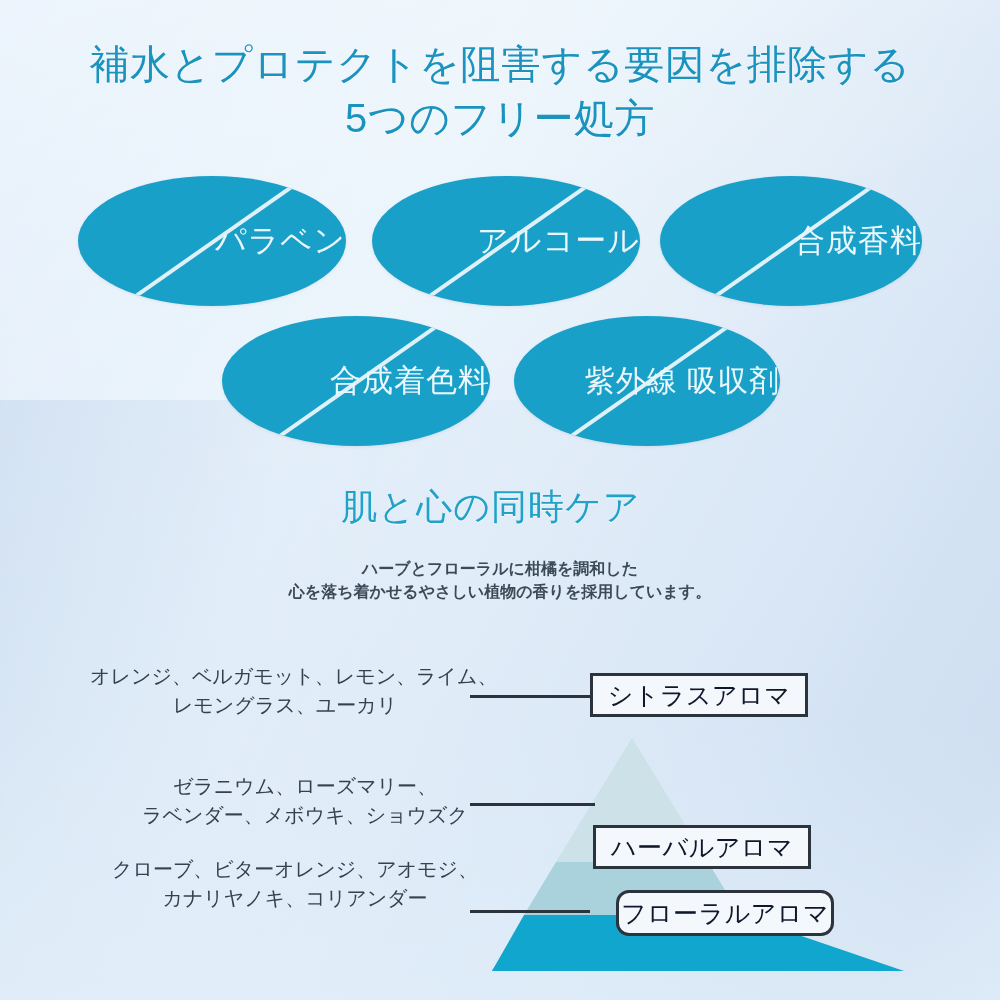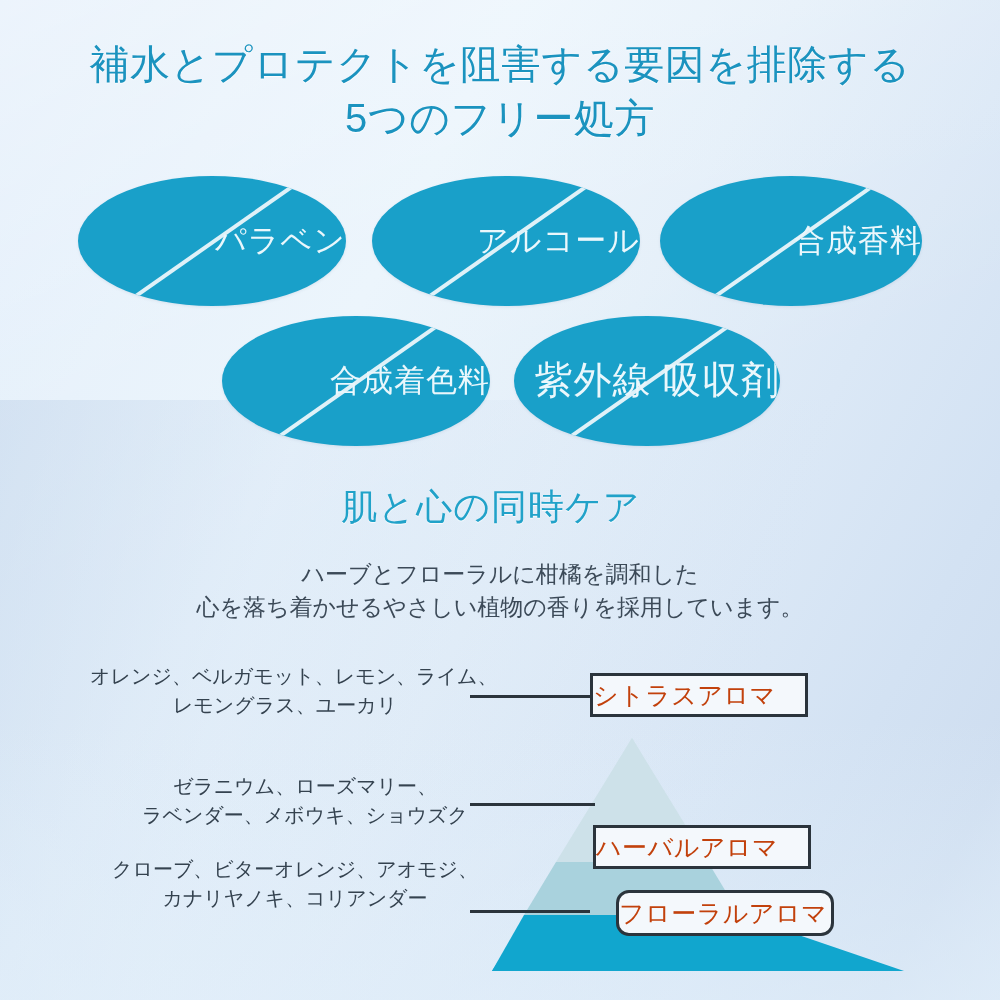--- a/index.html
+++ b/index.html
@@ -82,21 +82,21 @@
     box-shadow: 0 1px 3px rgba(80,110,140,0.12);
   }
   .ellipse .e-label {
     position: relative;
     z-index: 2;
     font-size: 31px;
     line-height: 1.22;
     letter-spacing: 1px;
     color: #eaf7fc;
   }
-  .ellipse .e-label.two-line { font-size: 38px; line-height: 1.25; }
+  .ellipse .e-label.two-line { font-size: 30px; line-height: 1.25; }
   
   .ellipse .strike {
     position: absolute;
     z-index: 3;
     left: -20%;
     top: 50%;
     width: 140%;
     height: 4px;
     background: #eaf6fb;
     transform: rotate(-35deg);
@@ -121,22 +121,23 @@
     letter-spacing: 1px;
     text-shadow: 0 1px 1px rgba(255,255,255,0.8);
   }
 
   .section-body {
     position: absolute;
     left: 0; top: 558px;
     width: 1000px;
     text-align: center;
     color: #3c4a58;
-    font-size: 23px;
+    font-size: 16px;
     line-height: 1.42;
+    font-weight: bold;
   }
   .section-body span { display: block; }
 
   
   #pyramid {
     position: absolute;
     left: 0; top: 0;
     width: 1000px;
     height: 1000px;
     z-index: 1;
@@ -155,25 +156,26 @@
     position: absolute;
     height: 3px;
     background: #2b343c;
     z-index: 3;
   }
 
   .aroma-box {
     position: absolute;
     background: #f4f8fc;
     border: 3px solid #2b343c;
-    color: #c2410c;
+    color: #0f172a;
     font-size: 25px;
     letter-spacing: 0.5px;
     display: flex;
     align-items: center;
+    justify-content: center;
     z-index: 4;
     box-sizing: border-box;
   }
 
   
   #aroma-desc-citrus { left: 90px;  top: 662px; width: 390px; }
   #connector-citrus  { left: 470px; top: 695px; width: 122px; }
   #aroma-box-citrus  { left: 590px; top: 673px; width: 218px; height: 44px; }
 
   

